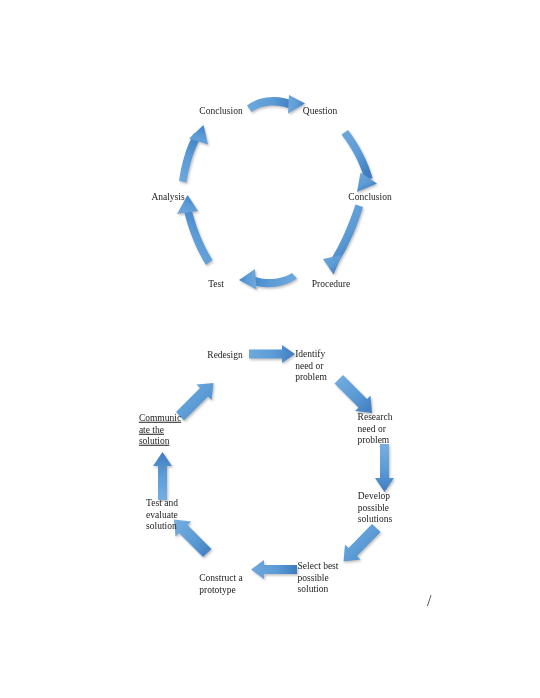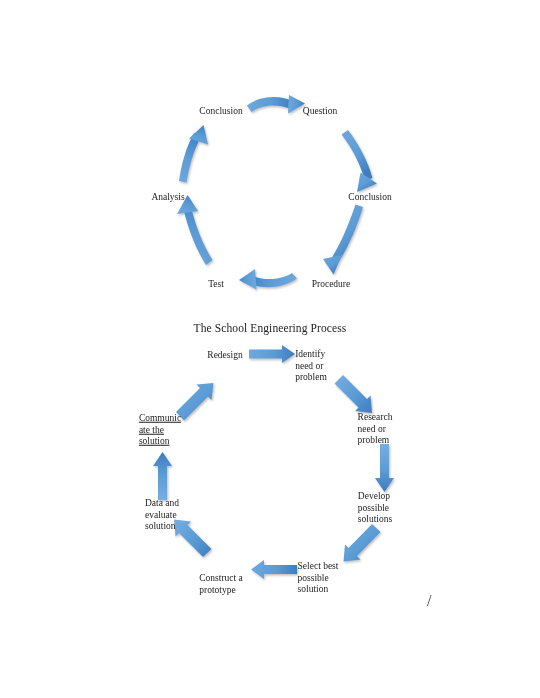--- a/index.html
+++ b/index.html
@@ -155,21 +155,20 @@
     <div class="node-label" style="left:221px; top:60px;">Conclusion</div>
     <div class="node-label" style="left:320px; top:60px;">Question</div>
     <div class="node-label" style="left:370px; top:146px;">Conclusion</div>
     <div class="node-label" style="left:331px; top:233px;">Procedure</div>
     <div class="node-label" style="left:216px; top:233px;">Test</div>
     <div class="node-label" style="left:168px; top:146px;">Analysis</div>
   </div>
 
   <div class="diagram" id="diagram-engineering">
 
-    <div class="diagram-title">The School Engineering Process</div>
 
     <svg class="arrow-layer" viewBox="0 0 540 310">
       <defs>
         <linearGradient id="gH2" x1="0" y1="0" x2="1" y2="0">
           <stop offset="0%" stop-color="#6FA8DC"></stop>
           <stop offset="55%" stop-color="#5B9BD5"></stop>
           <stop offset="100%" stop-color="#3F7CBF"></stop>
         </linearGradient>
         <linearGradient id="gV2" x1="0" y1="0" x2="0" y2="1">
           <stop offset="0%" stop-color="#77AEE0"></stop>
@@ -232,21 +231,21 @@
 need or
 problem</div>
     <div class="node-label" style="left:375px; top:196px;">Develop
 possible
 solutions</div>
     <div class="node-label" style="left:318px; top:266px;">Select best
 possible
 solution</div>
     <div class="node-label" style="left:221px; top:272px;">Construct a
 prototype</div>
-    <div class="node-label" style="left:162px; top:203px;">Data and
+    <div class="node-label" style="left:162px; top:203px;">Test and
 evaluate
 solution</div>
     <div class="node-label" style="left:160px; top:118px;text-decoration:underline;">Communic
 ate the
 solution</div>
   </div>
 
   <div class="slash-mark">/</div>
 
 </div>

